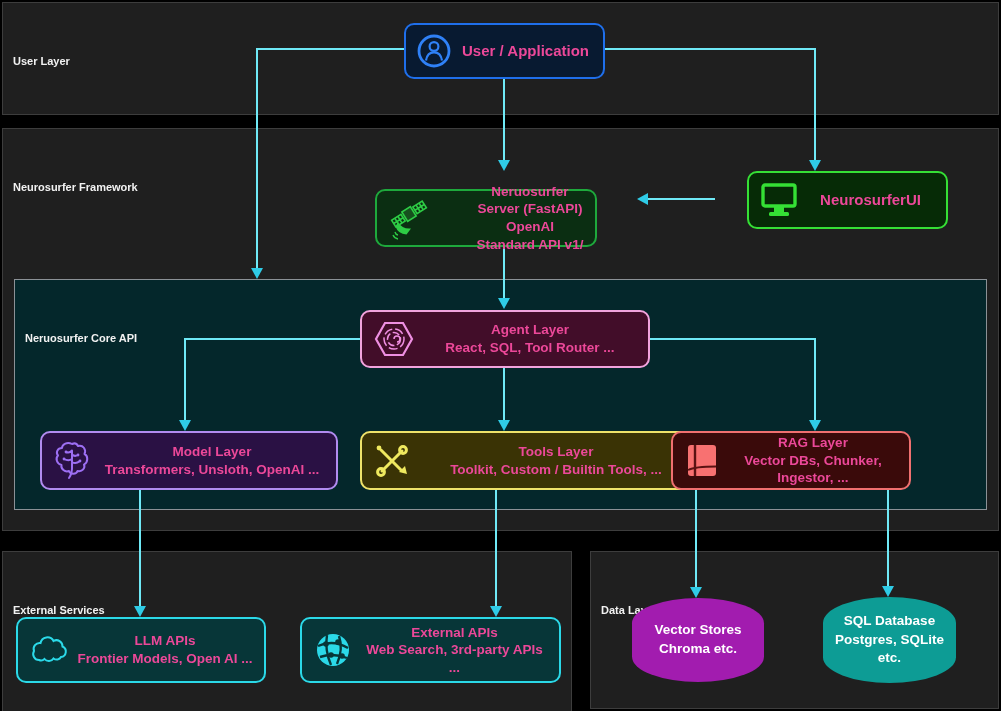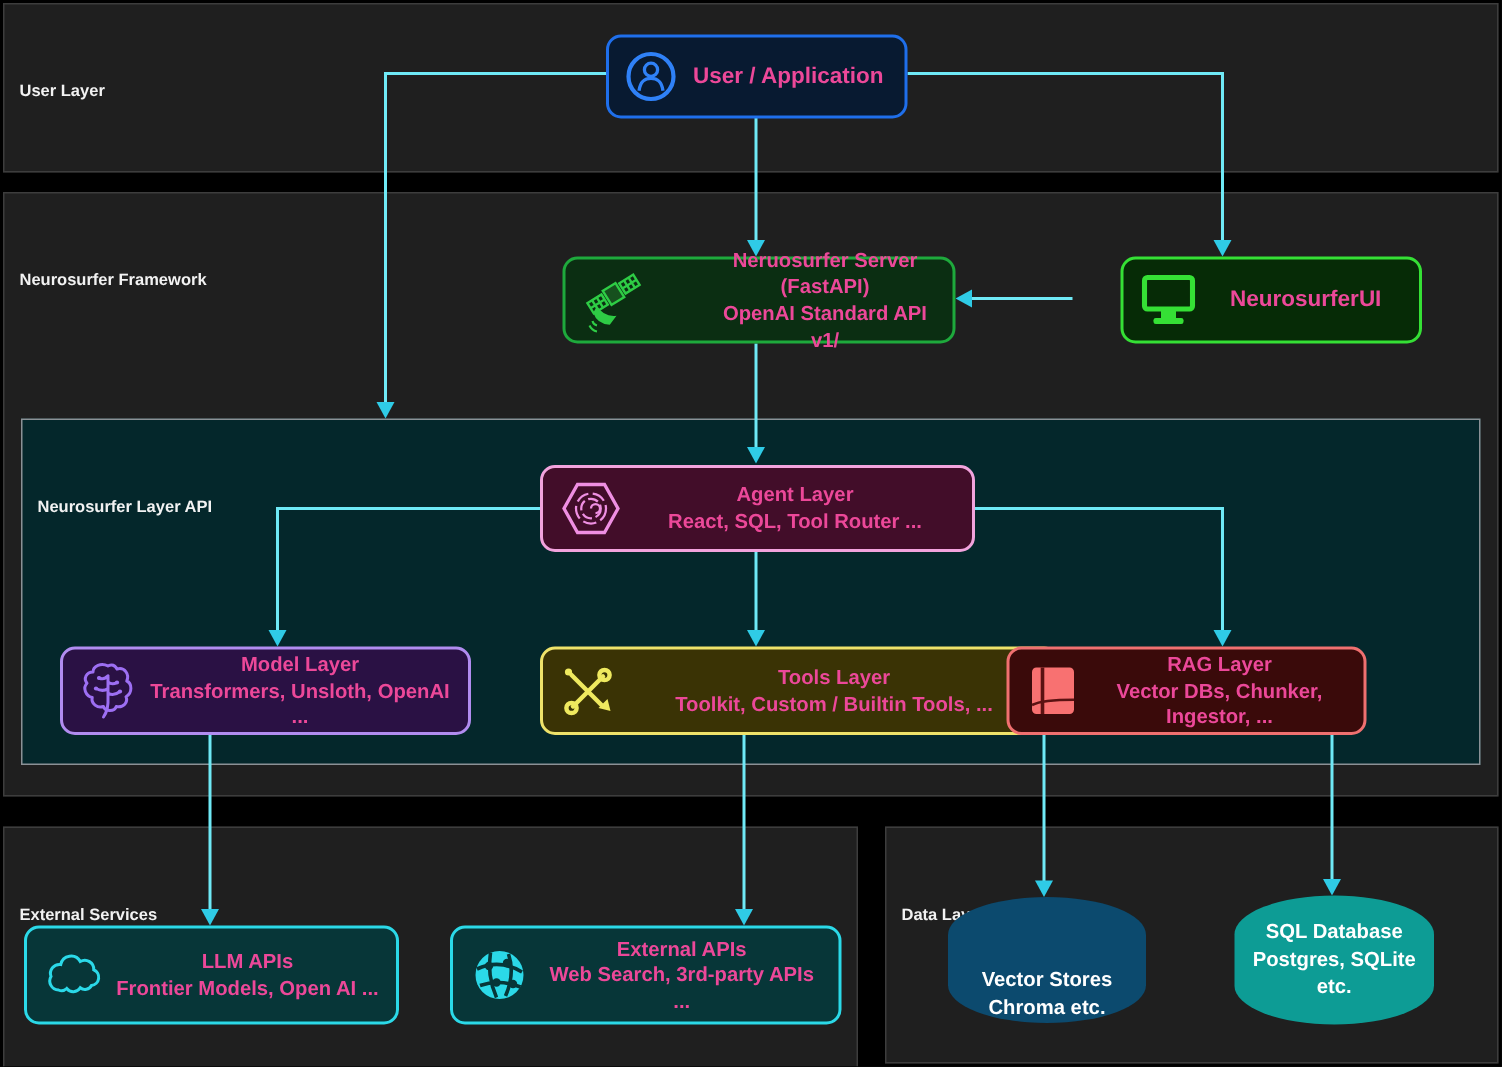--- a/index.html
+++ b/index.html
@@ -33,21 +33,21 @@
 
   <div class="section" style="left:2px;top:2px;width:997px;height:113px;">
     <div class="section-label">User Layer</div>
   </div>
 
   <div class="section" style="left:2px;top:128px;width:997px;height:403px;">
     <div class="section-label">Neurosurfer Framework</div>
   </div>
 
   <div class="section core" style="left:14px;top:279px;width:973px;height:231px;">
-    <div class="section-label">Neurosurfer Layer API</div>
+    <div class="section-label">Neruosurfer Core API</div>
   </div>
 
   <div class="section" style="left:2px;top:551px;width:570px;height:184px;text-decoration:underline;">
     <div class="section-label">External Services</div>
   </div>
 
   <div class="section" style="left:590px;top:551px;width:409px;height:158px;">
     <div class="section-label">Data Layer</div>
   </div>
 
@@ -97,21 +97,21 @@
         <circle cx="18" cy="18" r="15" fill="none" stroke="#2f81f7" stroke-width="2.8"></circle>
         <circle cx="18" cy="13.5" r="4.4" fill="none" stroke="#2f81f7" stroke-width="2.2"></circle>
         <path d="M10 27.5 C11 20.5 14.2 19.3 18 19.3 C21.8 19.3 25 20.5 26 27.5" fill="none" stroke="#2f81f7" stroke-width="2.2"></path>
       </svg>
     </span>
     <div class="txt">
         <div class="single">User / Application</div>
       </div>
   </div>
 
-  <div class="node" style="left:375px;top:171px;width:262px;height:58px;gap:38px;--bc:#1ea93c;--bg:#0b2e12;">
+  <div class="node" style="left:375px;top:189px;width:222px;height:58px;gap:38px;--bc:#1ea93c;--bg:#0b2e12;">
     <span class="icon">
       <svg width="44" height="44" viewBox="0 0 44 44">
         <g transform="rotate(-32 22 18)" stroke="#2ecc45" fill="none" stroke-width="1.6">
           <rect x="4" y="14" width="11" height="8"></rect>
           <path d="M7.7 14 v8 M11.3 14 v8 M4 18 h11"></path>
           <rect x="17" y="12.5" width="10" height="11" fill="#16501e"></rect>
           <rect x="29" y="14" width="11" height="8"></rect>
           <path d="M32.7 14 v8 M36.3 14 v8 M29 18 h11"></path>
         </g>
         <path d="M11 26 q4.5 7.5 13 6.5 l-4.5 6 q-8.5 -0.5 -11 -8 z" fill="#2ecc45"></path>
@@ -147,21 +147,21 @@
           <path d="M22 22 a3 3 0 1 1 3 3"></path>
         </g>
       </svg>
     </span>
     <div class="txt">
       <div class="t1">Agent Layer</div>
       <div class="t2">React, SQL, Tool Router ...</div>
     </div>
   </div>
 
-  <div class="node" style="left:40px;top:431px;width:274px;height:59px;--bc:#b18cf0;--bg:#2a1144;">
+  <div class="node" style="left:40px;top:431px;width:298px;height:59px;--bc:#b18cf0;--bg:#2a1144;">
     <span class="icon">
       <svg width="40" height="44" viewBox="0 0 40 44">
         <g fill="none" stroke="#9d6ff3" stroke-width="2" stroke-linecap="round" stroke-linejoin="round">
           <path d="M20 5 C15.5 2.5 10 5 10 9 C5.5 9 3.5 13.5 6 16.5 C3 19.5 5 25 9.5 26 C8.5 30 13 33.5 17 32 C18 35.5 24.5 35.5 25.5 32 C30.5 33 33.5 29 32 25.5 C36.5 23 36 16.5 32.5 15 C34.5 10.5 31 5.5 26 7 C24.5 4 22 4 20 5 Z"></path>
           <path d="M20 12 v14 M20 26 q0.5 8 -3 13 M14 13 q3.5 1.5 6 -1.5 M26 16 q-3.5 2 -6 -0.5 M12 20 q4.5 2.5 8 0 M28 22 q-4.5 3.5 -8 1"></path>
         </g>
         <g fill="#9d6ff3">
           <circle cx="14" cy="13" r="1.4"></circle>
             <circle cx="26" cy="16" r="1.4"></circle>
             <circle cx="12" cy="20" r="1.4"></circle>
@@ -238,21 +238,21 @@
             <circle cx="30" cy="27" r="2.8"></circle>
         </g>
       </svg>
     </span>
     <div class="txt">
       <div class="t1">External APIs</div>
       <div class="t2">Web Search, 3rd-party APIs ...</div>
     </div>
   </div>
 
-  <div class="cyl" style="left:632px;top:598px;width:132px;height:84px;background:#0c4a6e;justify-content:flex-end;">
+  <div class="cyl" style="left:632px;top:598px;width:132px;height:84px;background:#a21caf;">
     <div>Vector Stores</div>
     <div>Chroma etc.</div>
   </div>
 
   <div class="cyl" style="left:823px;top:597px;width:133px;height:86px;background:#0d9c95;">
     <div>SQL Database</div>
     <div>Postgres, SQLite</div>
     <div>etc.</div>
   </div>
 

